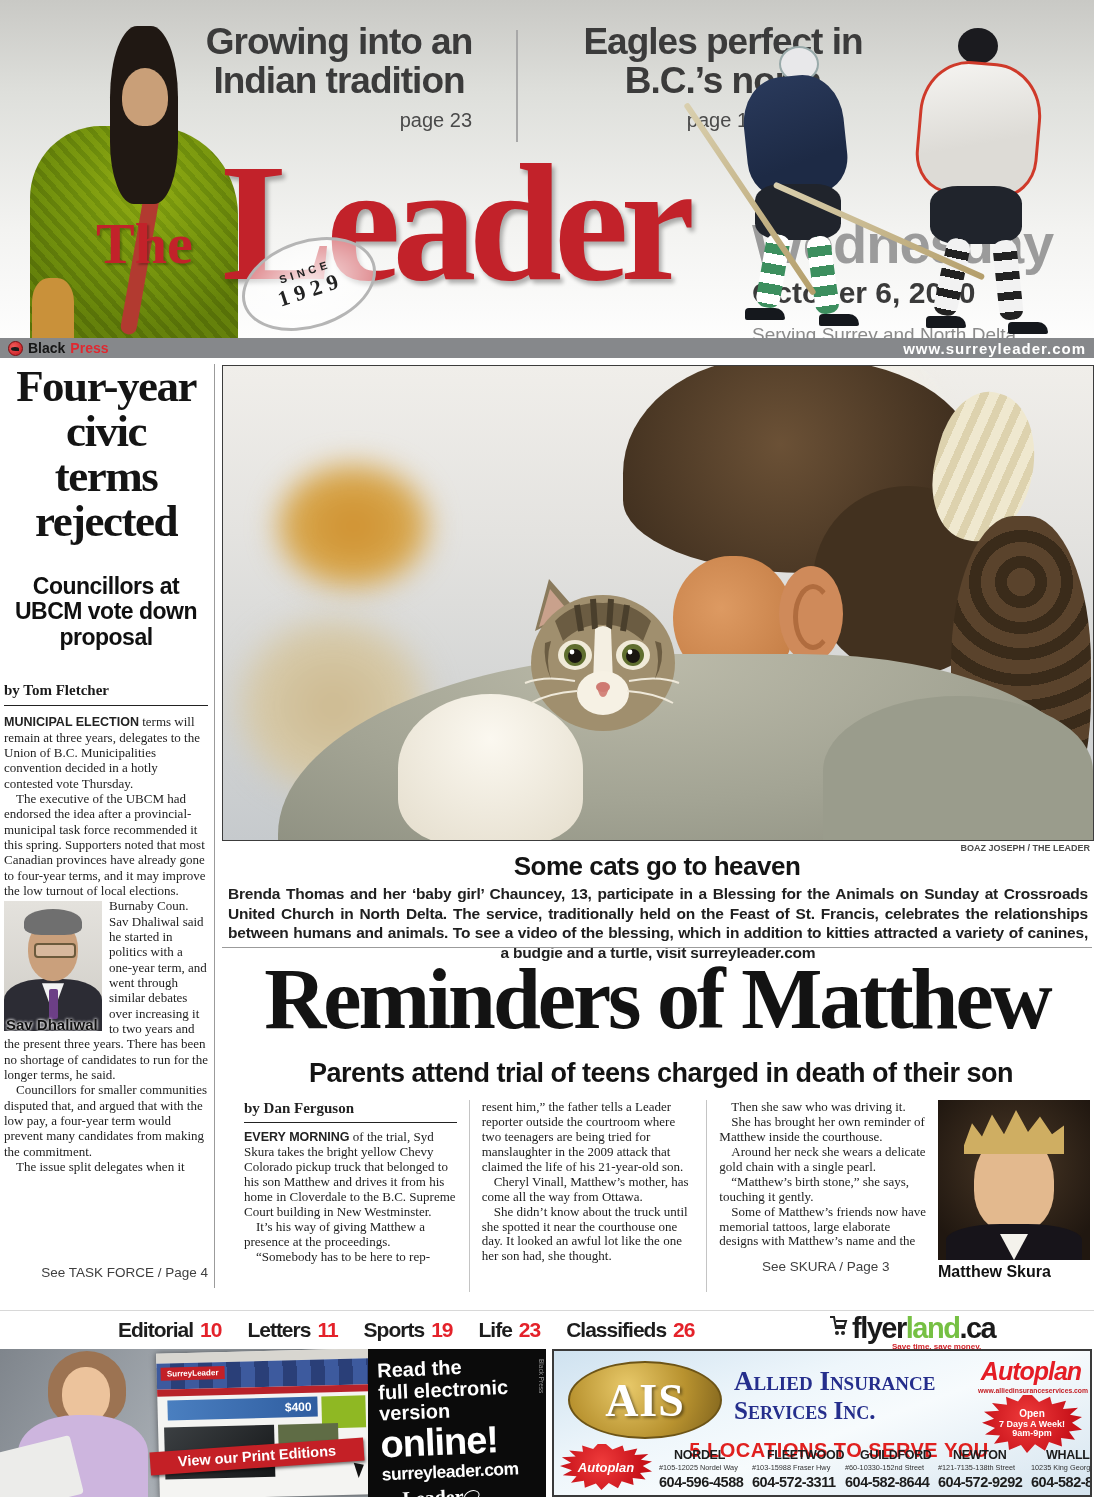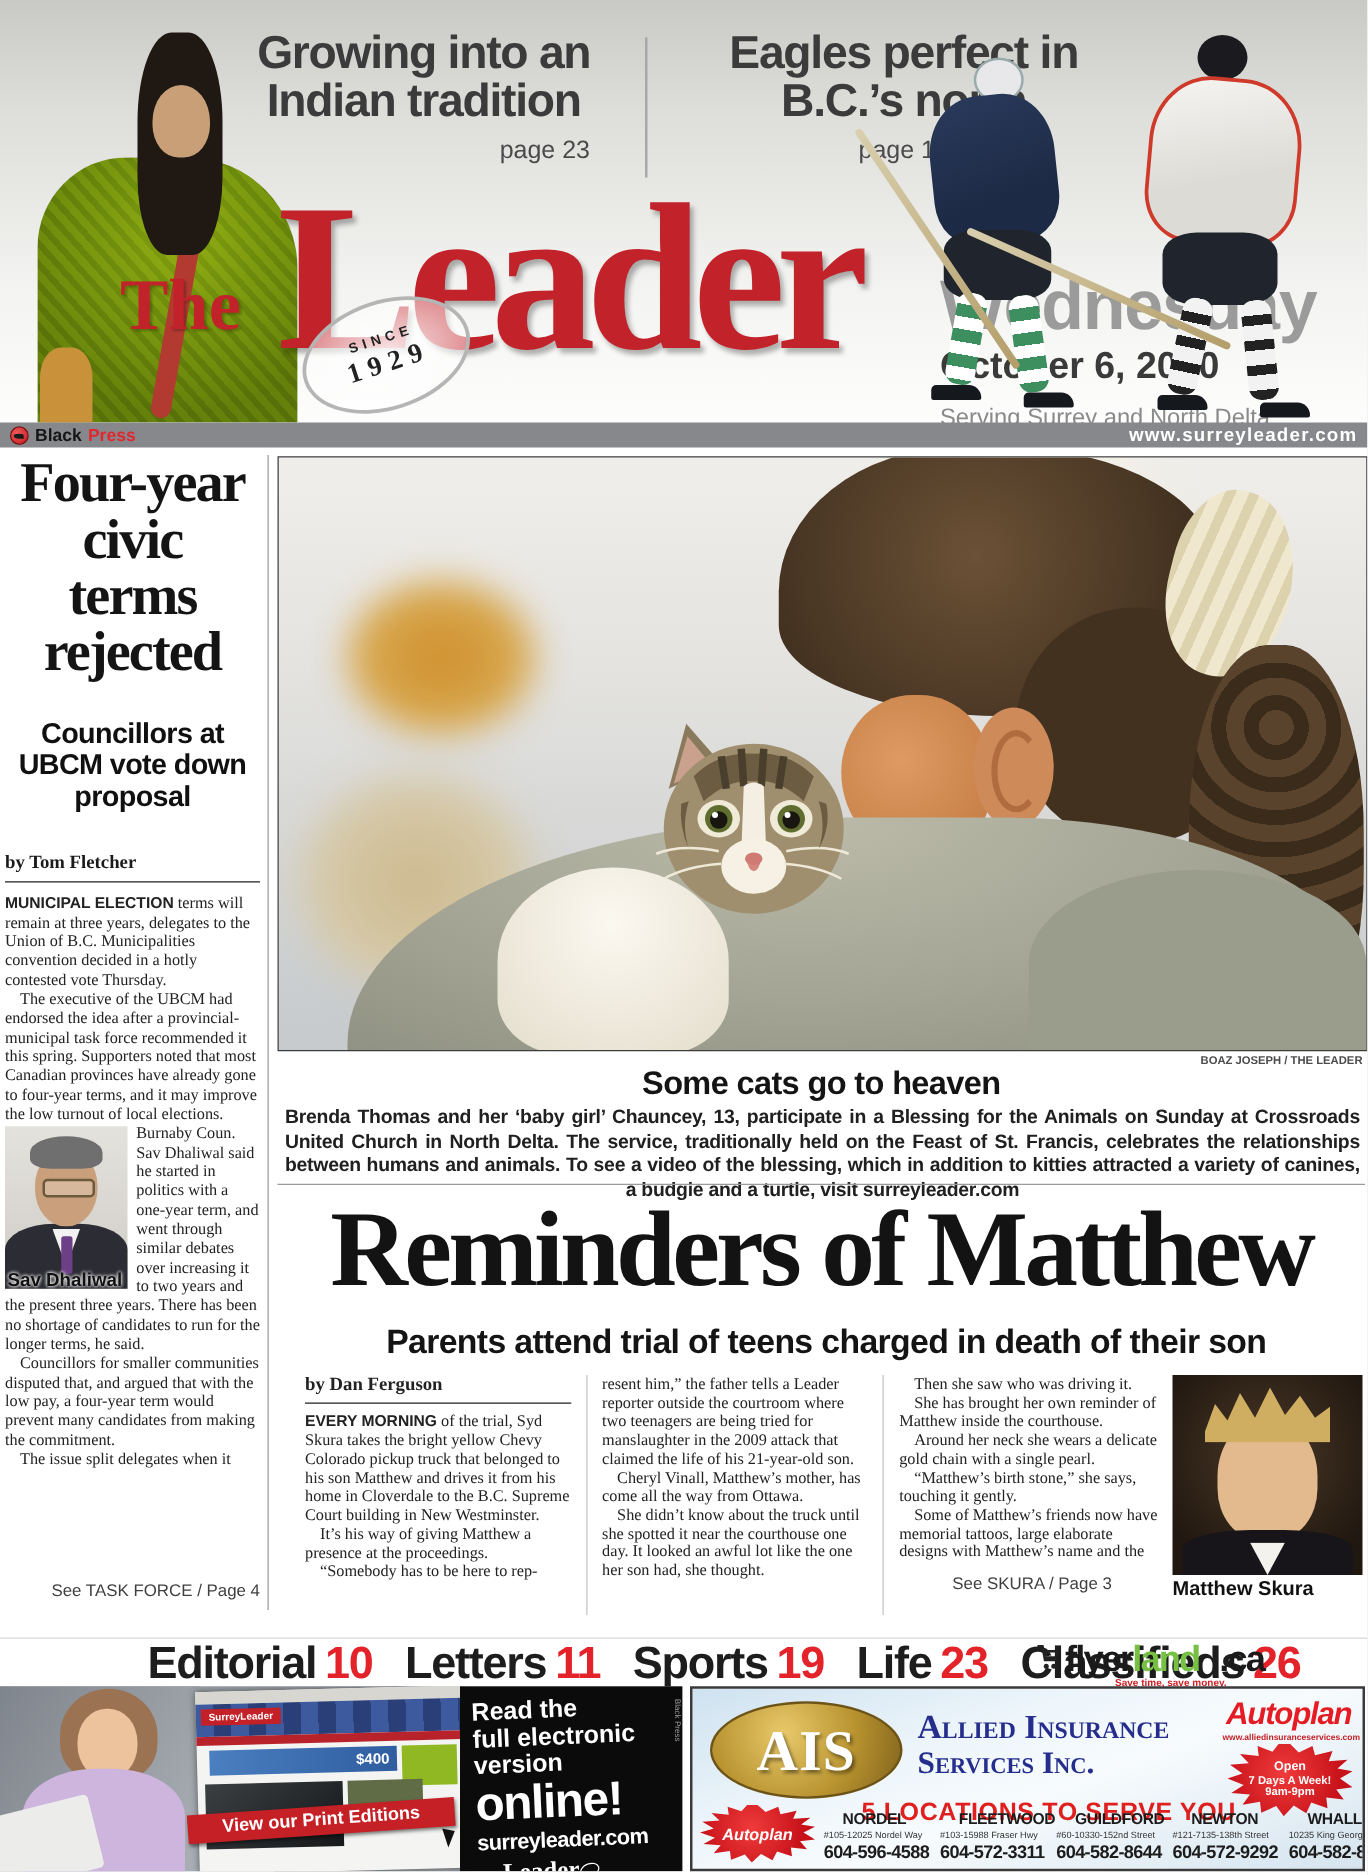--- a/index.html
+++ b/index.html
@@ -142,25 +142,25 @@
   .skura .hairb{position:absolute;left:26px;top:10px;width:100px;height:44px;background:#cfae62;
     clip-path:polygon(0 80%,8% 30%,18% 60%,28% 10%,40% 55%,52% 0,64% 50%,76% 15%,88% 55%,100% 35%,100% 100%,0 100%);}
   .skura .suit{position:absolute;left:8px;bottom:-4px;width:136px;height:40px;background:#17141a;border-radius:40% 40% 0 0;}
   .skura .shirt{position:absolute;left:62px;bottom:0;width:28px;height:26px;background:#f4f2ec;clip-path:polygon(50% 100%,0 0,100% 0);}
   .skura .cap{margin-top:3px;font-weight:bold;font-size:16px;color:#111;}
 
   
   .idx{left:0;top:1310px;width:1094px;height:38px;border-top:1px solid #d8d8d8;
     display:flex;align-items:center;}
   .idx-items{margin-left:118px;display:flex;gap:26px;align-items:baseline;}
-  .idx-it{font-size:36px;font-weight:bold;letter-spacing:-1px;color:#1d1d1d;}
+  .idx-it{font-size:21px;font-weight:bold;letter-spacing:-1px;color:#1d1d1d;}
   .idx-it .n{color:#e4222a;margin-left:7px;}
   .flyer{position:absolute;left:828px;top:1314px;display:flex;align-items:flex-start;gap:4px;}
   .flyer .txt{font-size:29px;font-weight:bold;letter-spacing:-1.5px;line-height:1;}
-  .flyer .f1{color:#1a1a1a;} .flyer .f2{color:#76c043;} .flyer .f3{color:#1a1a1a;padding-left:16px;}
+  .flyer .f1{color:#1a1a1a;} .flyer .f2{color:#76c043;} .flyer .f3{color:#1a1a1a;}
   .flyer .tag{position:absolute;left:64px;top:28px;font-size:8px;font-weight:bold;color:#d01f26;}
 
   
   .adL{left:0;top:1349px;width:546px;height:148px;background:#9aa0a6;overflow:hidden;}
   .adL .womanzone{position:absolute;left:0;top:0;width:160px;height:148px;background:linear-gradient(120deg,#7f858c,#aab0b6);}
   .adL .whair{position:absolute;left:48px;top:2px;width:78px;height:74px;background:#9c7352;border-radius:50% 50% 40% 40%;}
   .adL .wface{position:absolute;left:62px;top:18px;width:48px;height:56px;background:#ecc39c;border-radius:48%;}
   .adL .wblouse{position:absolute;left:18px;top:66px;width:130px;height:84px;background:#cdb5de;border-radius:45% 45% 0 0;}
   .adL .laptop{position:absolute;left:-12px;top:96px;width:90px;height:60px;background:#ececea;transform:rotate(-14deg);border-radius:4px;}
   .adL .shot{position:absolute;left:158px;top:2px;width:212px;height:146px;background:#f4f4f2;transform:rotate(-1.5deg);box-shadow:0 0 6px rgba(0,0,0,.5);}

